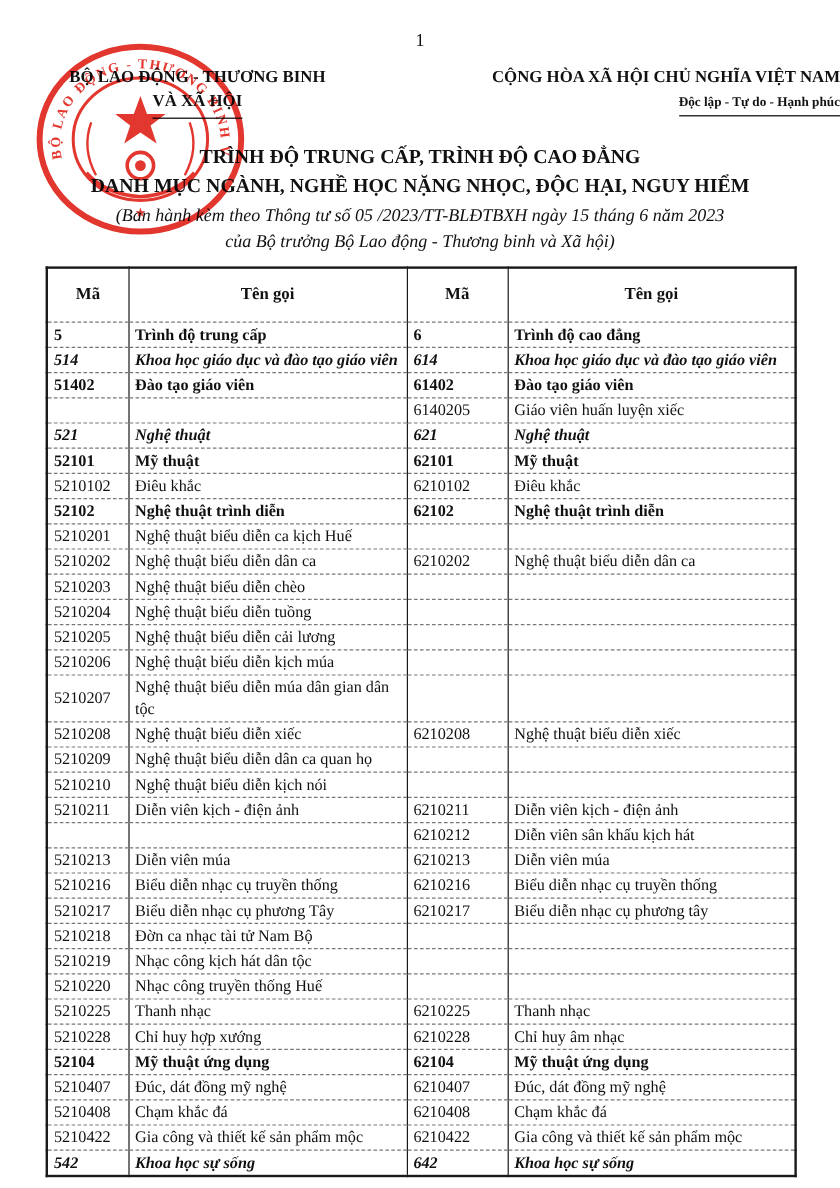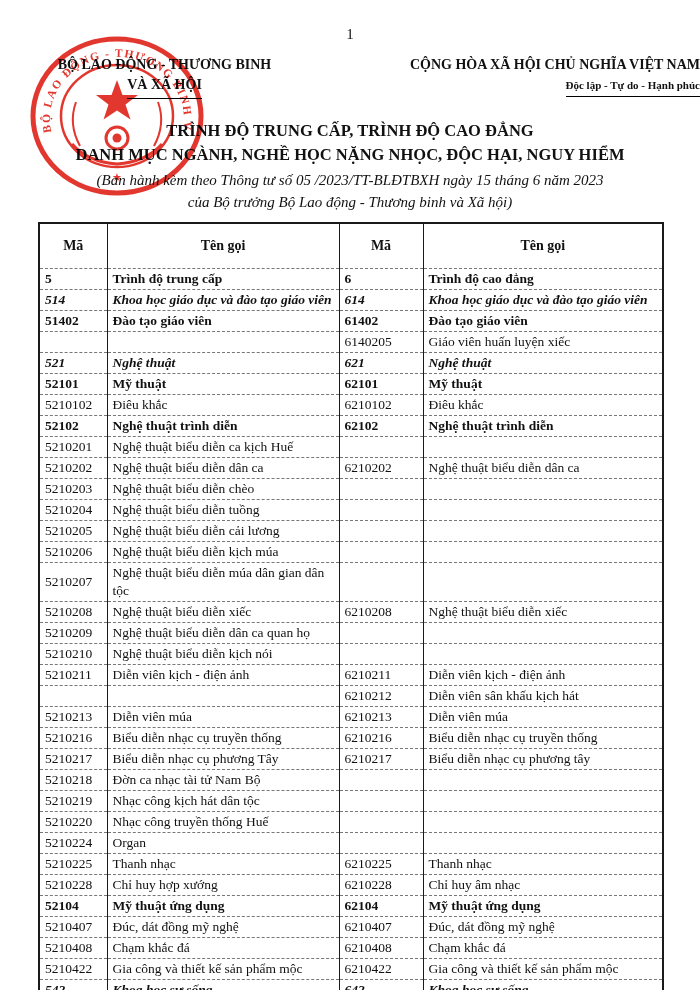--- a/index.html
+++ b/index.html
@@ -314,26 +314,20 @@
           <td></td>
           <td></td>
         </tr>
         <tr class="row-n">
           <td>5210220</td>
           <td>Nhạc công truyền thống Huế</td>
           <td></td>
           <td></td>
         </tr>
         <tr class="row-n">
-          <td>5210224</td>
-          <td>Organ</td>
-          <td></td>
-          <td></td>
-        </tr>
-        <tr class="row-n">
           <td>5210225</td>
           <td>Thanh nhạc</td>
           <td>6210225</td>
           <td>Thanh nhạc</td>
         </tr>
         <tr class="row-n">
           <td>5210228</td>
           <td>Chỉ huy hợp xướng</td>
           <td>6210228</td>
           <td>Chỉ huy âm nhạc</td>

